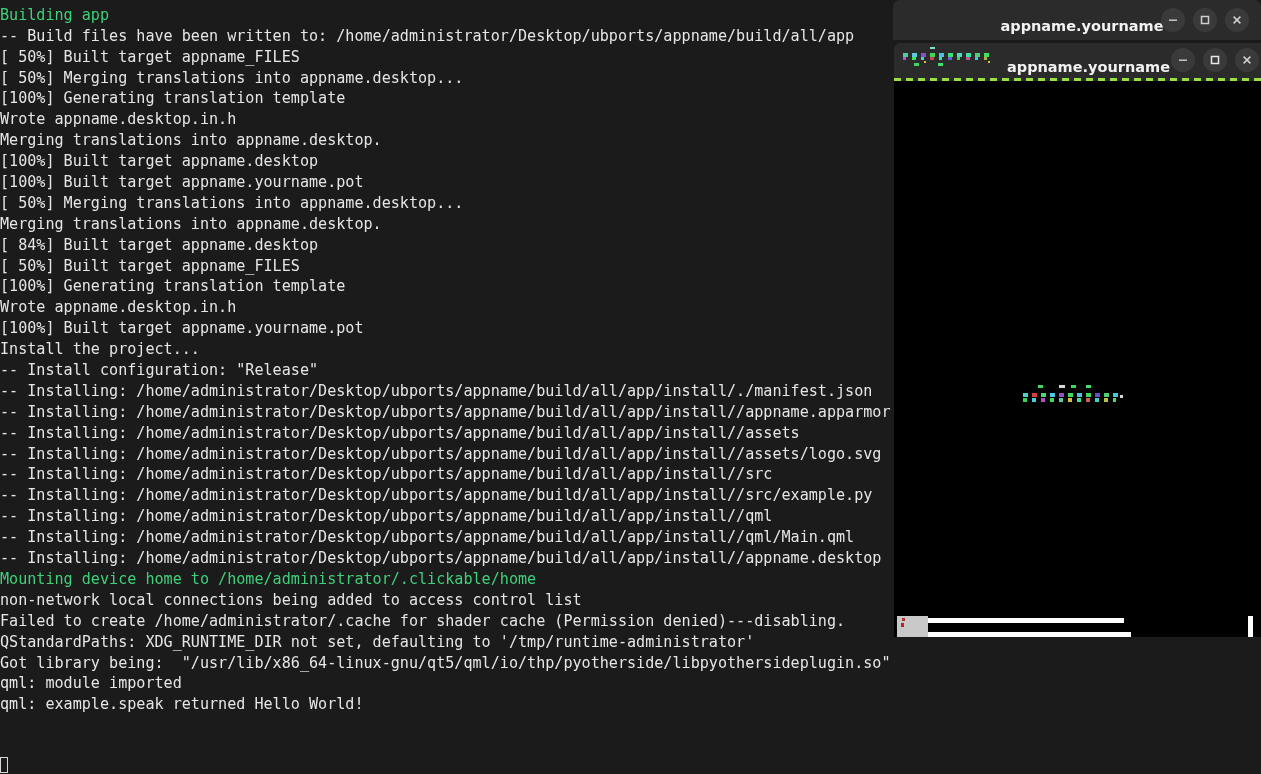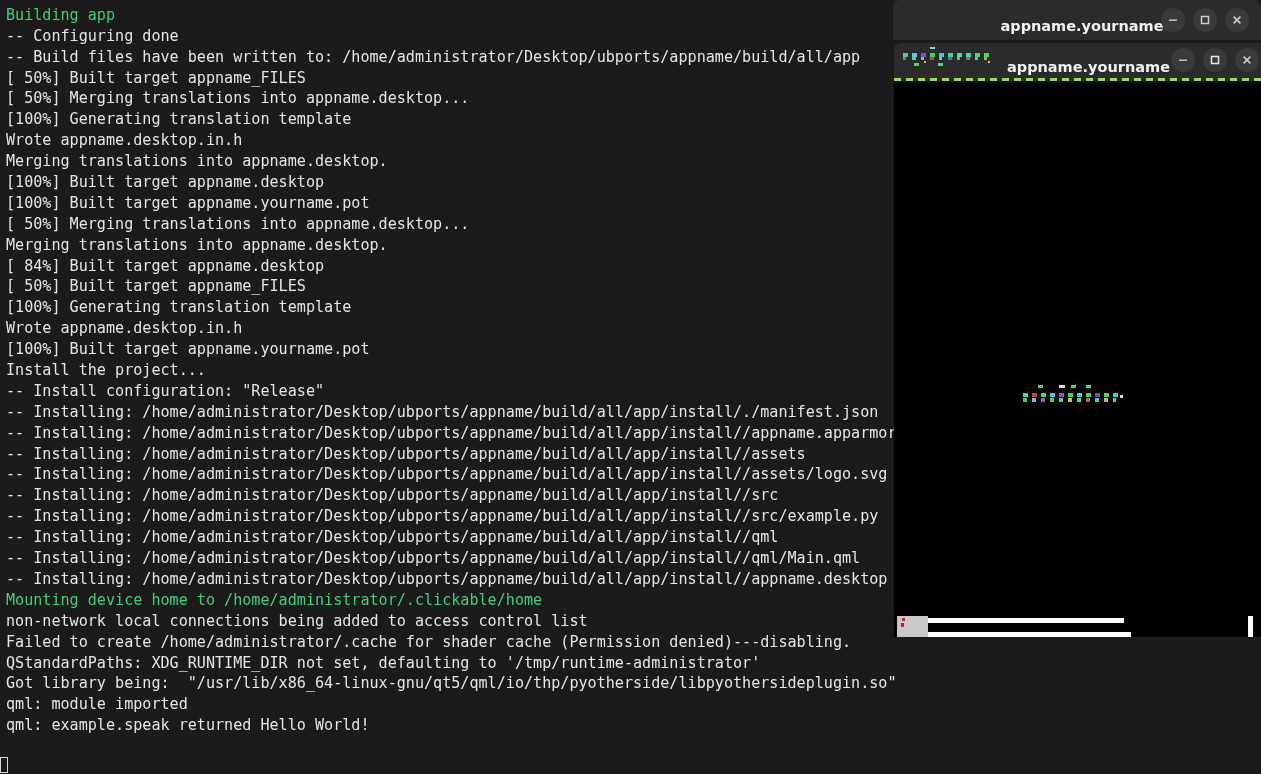--- a/index.html
+++ b/index.html
@@ -33,21 +33,21 @@
     width: 1261px;
   }
   .tline {
     height: 20.9px;
     line-height: 20.9px;
     font-size: 15.1px;
     font-family: "DejaVu Sans Mono", "Liberation Mono", monospace;
     color: #e6e6e6;
     white-space: pre;
     letter-spacing: 0px;
-    padding-left: 6px;
+    padding-left: 0px;
   }
   .tline.green { color: #3fd07a; }
   .tline.clip  { color: #2b5fa8; }
 
   .cursor-block {
     position: absolute;
     left: 0px;
     top: 757px;
     width: 8px;
     height: 16px;
@@ -197,21 +197,20 @@
     background: #ffffff;
   }
 </style>
 </head>
 <body>
 
 <div id="terminal">
   <div id="term-lines">
       <div class="tline clip">clickable build  --libraries  all  --arch  amd64</div>
       <div class="tline green">Building app</div>
-      <div class="tline">-- Configuring done</div>
       <div class="tline">-- Build files have been written to: /home/administrator/Desktop/ubports/appname/build/all/app</div>
       <div class="tline">[ 50%] Built target appname_FILES</div>
       <div class="tline">[ 50%] Merging translations into appname.desktop...</div>
       <div class="tline">[100%] Generating translation template</div>
       <div class="tline">Wrote appname.desktop.in.h</div>
       <div class="tline">Merging translations into appname.desktop.</div>
       <div class="tline">[100%] Built target appname.desktop</div>
       <div class="tline">[100%] Built target appname.yourname.pot</div>
       <div class="tline">[ 50%] Merging translations into appname.desktop...</div>
       <div class="tline">Merging translations into appname.desktop.</div>

